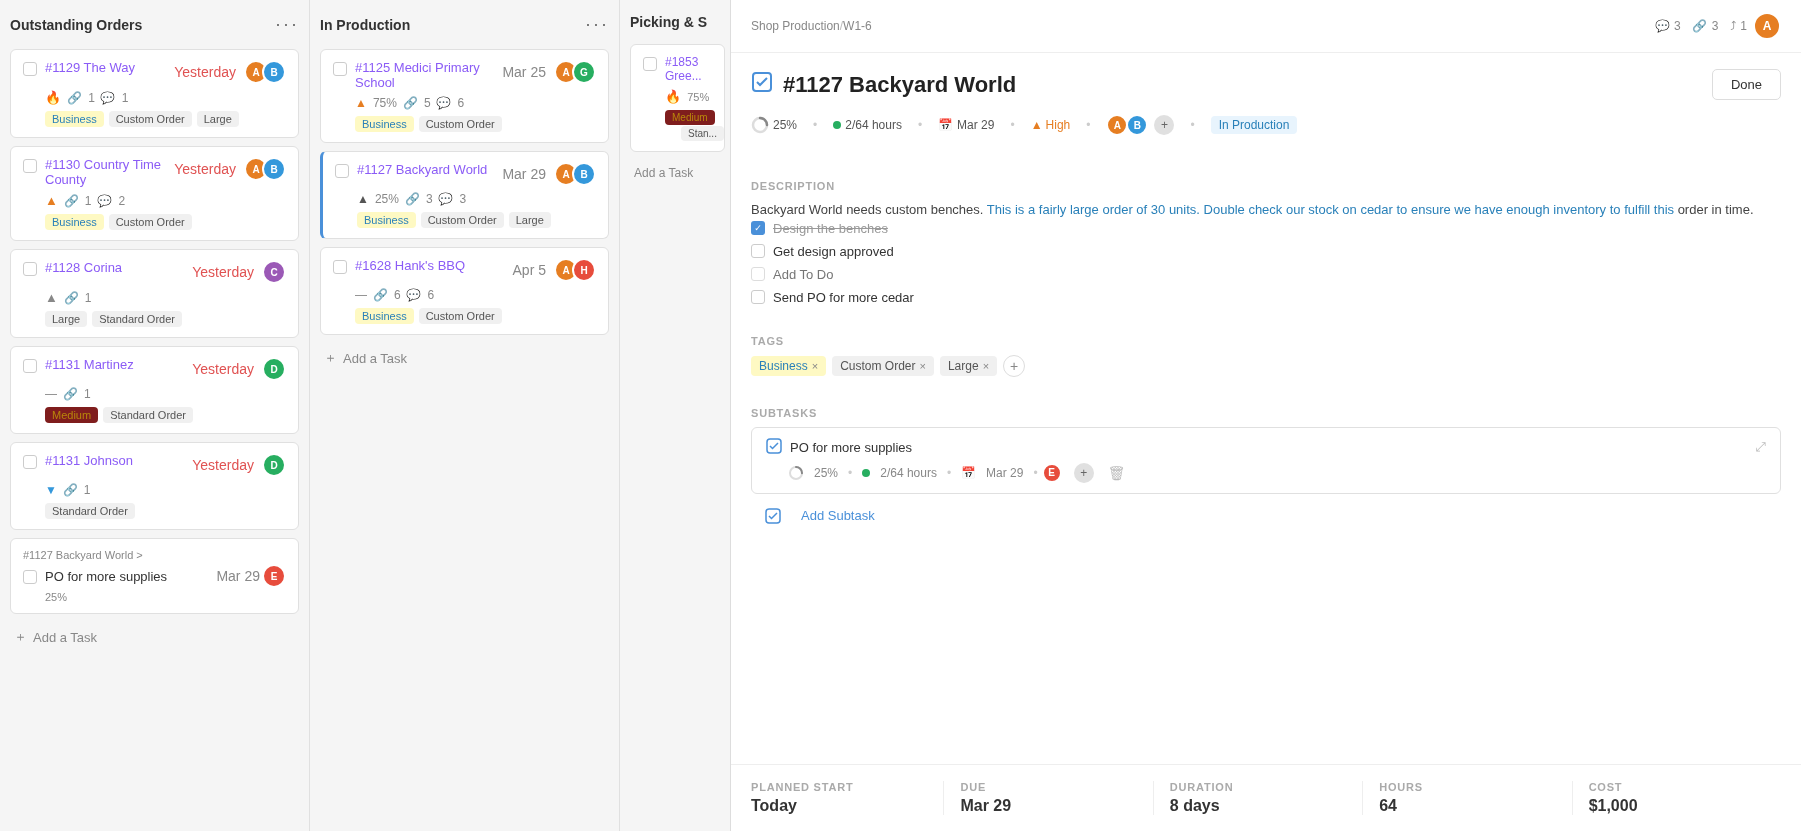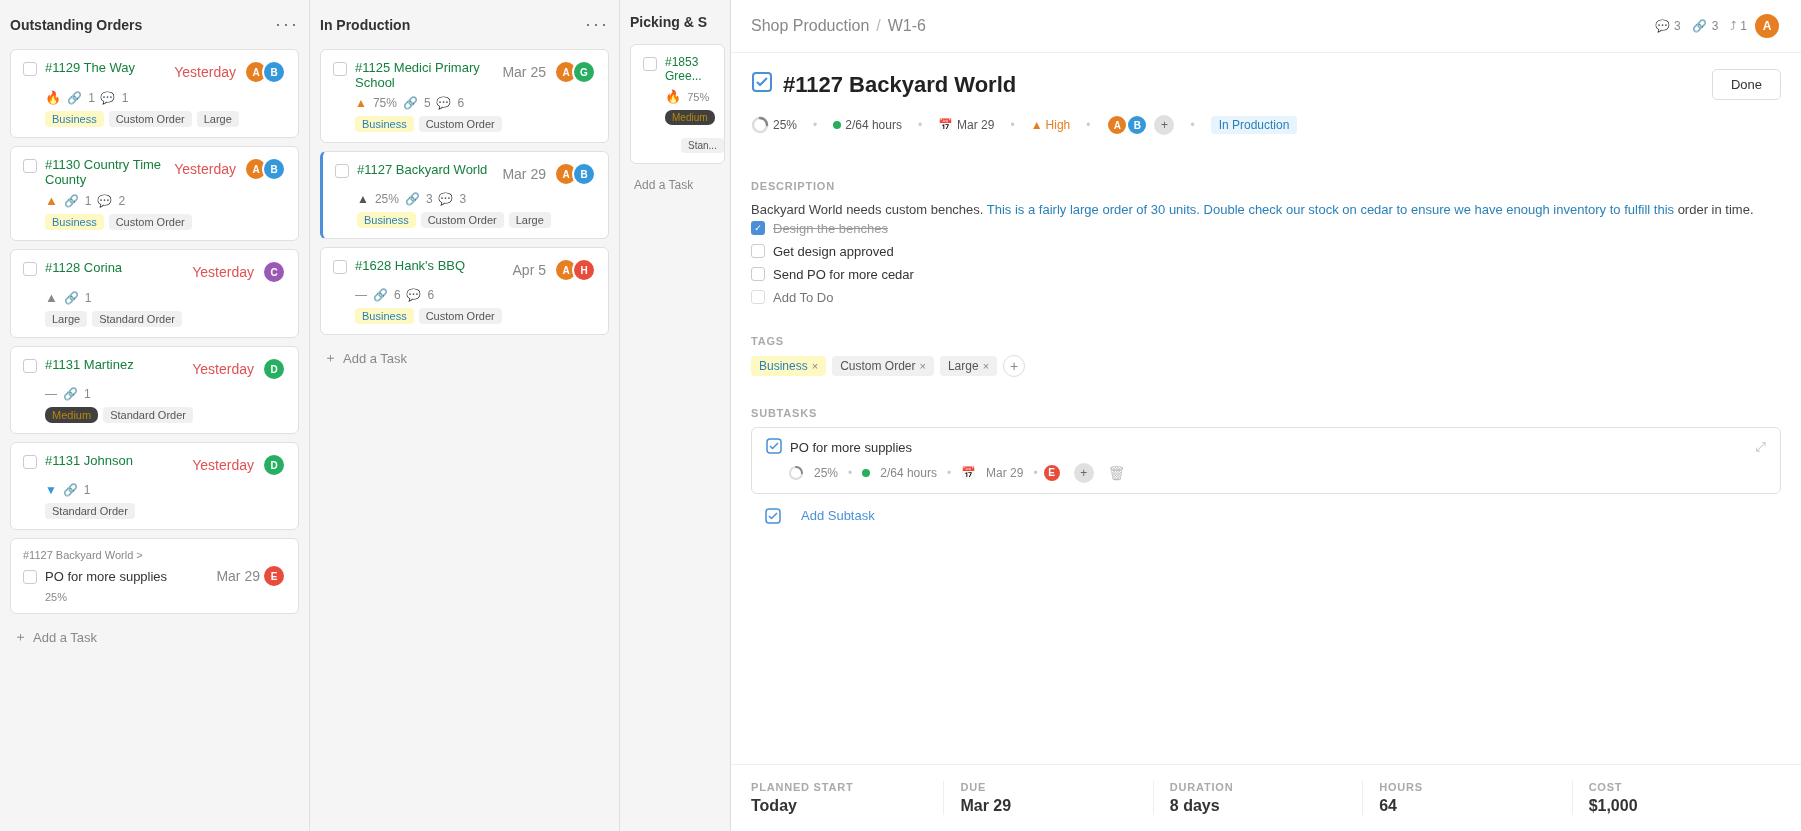--- a/index.html
+++ b/index.html
@@ -77,21 +77,21 @@
       height: 14px;
       border: 1px solid #ccc;
       border-radius: 3px;
       margin-top: 2px;
       flex-shrink: 0;
     }
 
     .task-title {
       font-size: 13px;
       font-weight: 500;
-      color: #15803d;
+      color: #8b5cf6;
     }
 
     .task-date {
       font-size: 14px;
       color: #e05252;
       white-space: nowrap;
       font-weight: 500;
     }
 
     .task-date.normal {
@@ -117,21 +117,21 @@
     .tag {
       padding: 2px 7px;
       border-radius: 4px;
       font-size: 11px;
       font-weight: 500;
     }
 
     .tag-business { background: #fef9c3; color: #2980b9; }
     .tag-custom { background: #f0f0f0; color: #555; }
     .tag-large { background: #f0f0f0; color: #555; }
-    .tag-medium { background: #404040; color: #b8860b; border-radius: 7px; }
+    .tag-medium { background: #7f1d1d; color: #b8860b; }
     .tag-standard { background: #f0f0f0; color: #555; }
 
     .avatar-group {
       display: flex;
     }
 
     .avatar {
       width: 24px;
       height: 24px;
       border-radius: 50%;
@@ -214,25 +214,25 @@
 
     .detail-header {
       padding: 12px 20px;
       border-bottom: 1px solid #eee;
       display: flex;
       align-items: center;
       justify-content: space-between;
     }
 
     .breadcrumb {
-      font-size: 16px;
+      font-size: 12px;
       color: #888;
       display: flex;
       align-items: center;
-      gap: 7px;
+      gap: 0;
     }
     .breadcrumb-sep { color: #bbb; }
 
     .header-actions {
       display: flex;
       align-items: center;
       gap: 12px;
     }
 
     .header-icon-group {
@@ -767,21 +767,21 @@
           <span class="task-title" style="font-size:12px;">#1853 Gree...</span>
         </div>
       </div>
       <div class="task-meta">
         <span class="fire-icon">🔥</span>
         <span style="font-size:11px;">75%</span>
       </div>
       <div class="task-tags">
         <span class="tag tag-medium" style="font-size:10px;">Medium</span>
       </div>
-      <div class="task-tags" style="margin-top:13px;padding-left:16px;">
+      <div class="task-tags" style="margin-top:1px;padding-left:16px;">
         <span class="tag tag-standard" style="font-size:10px;">Stan...</span>
       </div>
     </div>
 
     <div class="add-task-row" style="font-size:12px;">
       <span>Add a Task</span>
     </div>
   </div>
 </div>
 
@@ -870,26 +870,26 @@
 
     <div class="todo-item">
       <div class="todo-checkbox-checked">✓</div>
       <span class="todo-text-done">Design the benches</span>
     </div>
     <div class="todo-item">
       <div class="todo-checkbox"></div>
       <span class="todo-text">Get design approved</span>
     </div>
     <div class="todo-item">
+      <div class="todo-checkbox" style="border-color:#ddd;"></div>
+      <input class="todo-input" type="text" placeholder="Add To Do" style="">
+    </div>
+    <div class="todo-item">
       <div class="todo-checkbox"></div>
       <span class="todo-text">Send PO for more cedar</span>
-    </div>
-    <div class="todo-item">
-      <div class="todo-checkbox" style="border-color:#ddd;"></div>
-      <input class="todo-input" type="text" placeholder="Add To Do" style="">
     </div>
 
     <div class="section-label">TAGS</div>
     <div class="tags-section">
       <div class="tag-with-x tag-business">
         <span>Business</span>
         <span class="tag-x">×</span>
       </div>
       <div class="tag-with-x tag-custom">
         <span>Custom Order</span>

